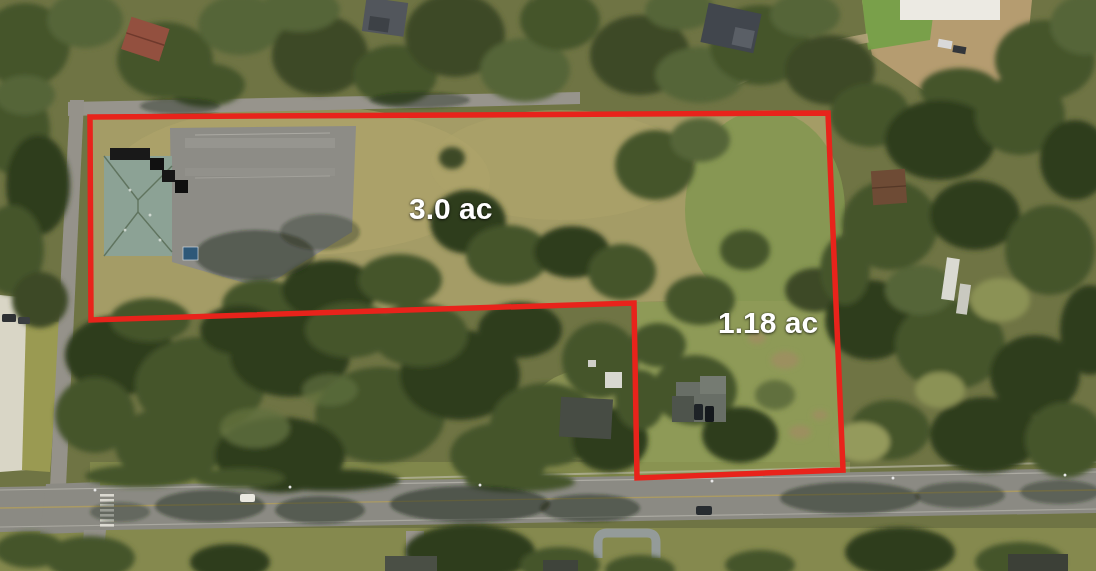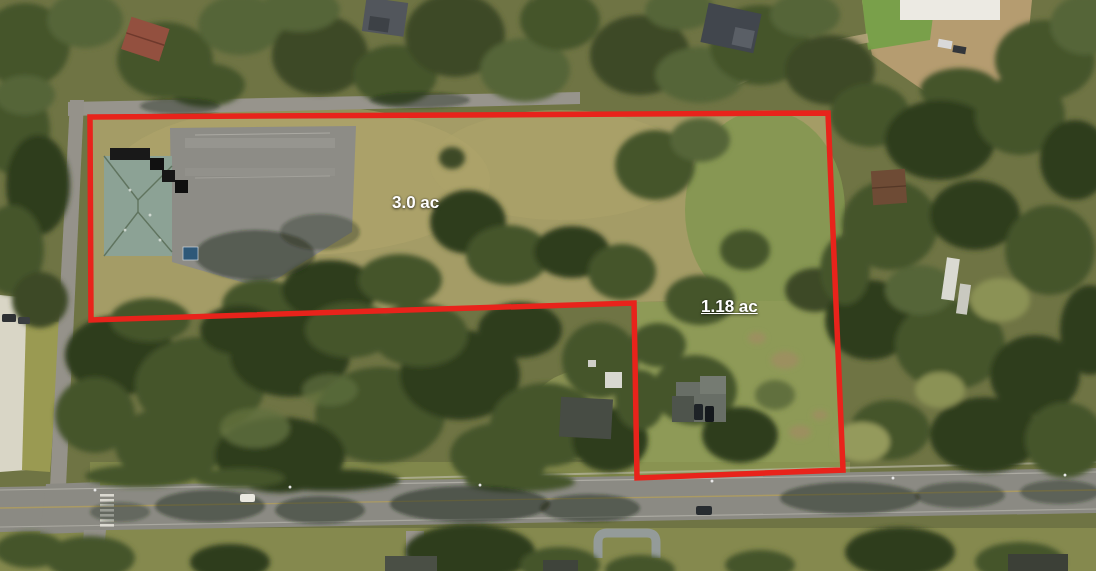--- a/index.html
+++ b/index.html
@@ -3,26 +3,26 @@
 <meta charset="utf-8">
 <style>
   html,body{margin:0;padding:0;background:#222;}
   #stage{
     position:relative;width:1096px;height:571px;overflow:hidden;
     background:#6f7444;font-family:"Liberation Sans",sans-serif;
     user-select:none;
   }
   #stage svg{position:absolute;left:0;top:0;}
   .acre-label{
-    position:absolute;color:#fff;font-weight:bold;font-size:17px;
+    position:absolute;color:#fff;font-weight:bold;font-size:30px;
     text-shadow:0 1px 3px rgba(0,0,0,.65),0 0 2px rgba(0,0,0,.45);
-    white-space:pre;line-height:1;
+    white-space:pre;line-height:1;margin-left:17px;
   }
   .acre-3{left:392px;top:194px;}
-  .acre-118{left:701px;top:298px;text-decoration:underline;}
+  .acre-118{left:701px;top:308px;}
   .watermark{
     position:absolute;left:5px;top:276px;font-size:20px;font-weight:400;
     color:rgba(242,242,242,.62);letter-spacing:.5px;white-space:pre;line-height:1;
   }
 </style>
 </head>
 <body>
 
 <div id="stage">
 <svg width="1096" height="571" viewBox="0 0 1096 571">

